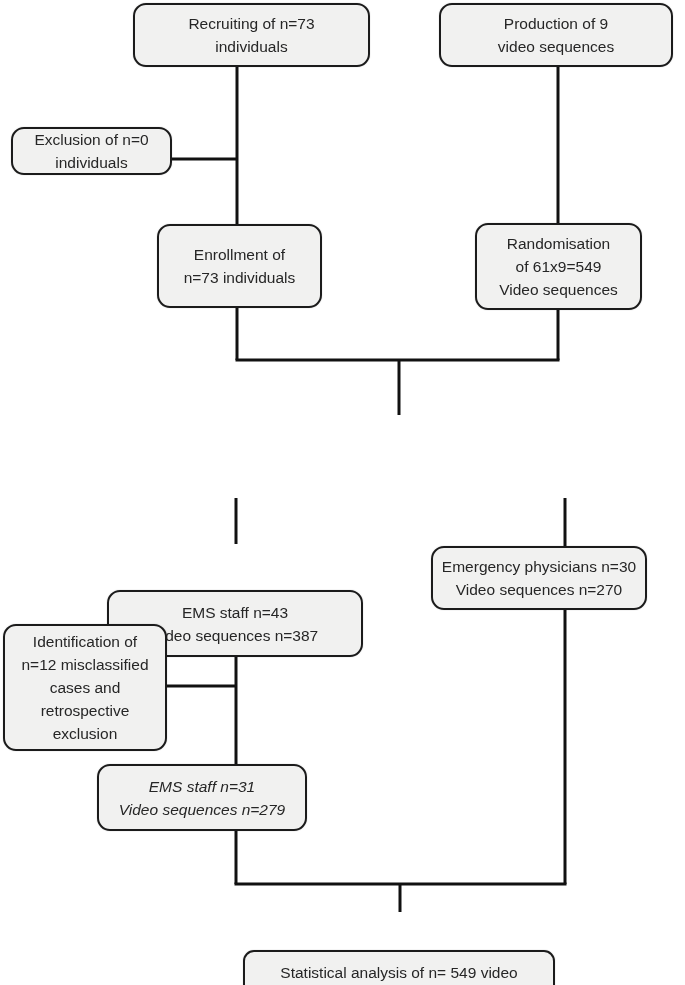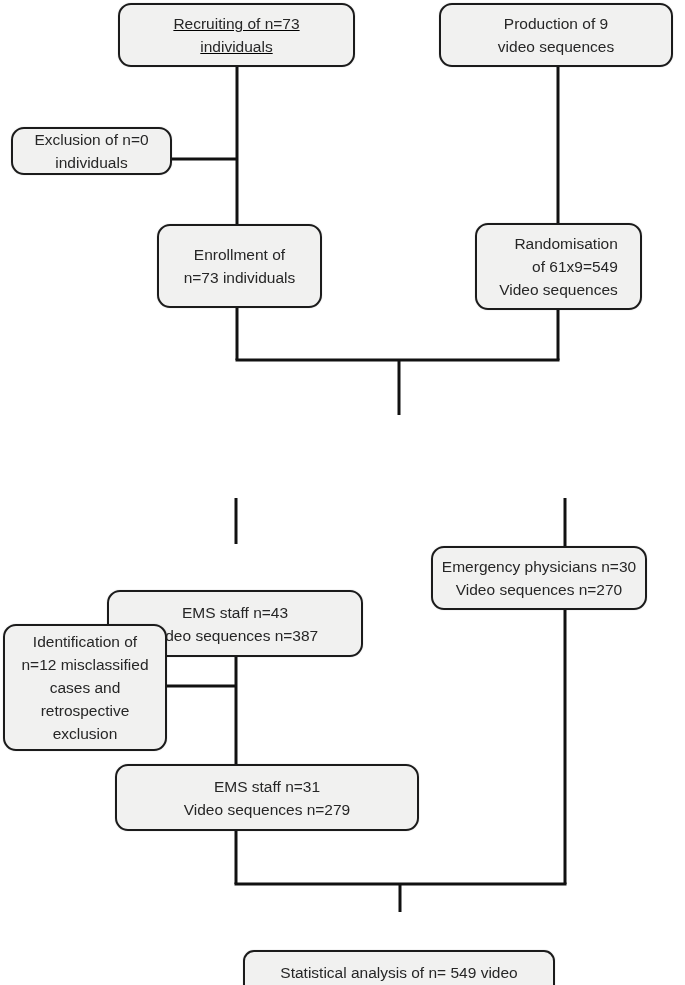--- a/index.html
+++ b/index.html
@@ -77,41 +77,41 @@
 
     <line x1="565" y1="608" x2="565" y2="884"></line>
 
     <line x1="236" y1="829" x2="236" y2="884"></line>
 
     <line x1="234.5" y1="884" x2="566.5" y2="884"></line>
 
     <line x1="400" y1="884" x2="400" y2="912"></line>
   </svg>
 
-  <div class="node" style="left:118px; top:3px; width:237px; height:64px;text-decoration:underline;">
+  <div class="node" style="left:133px; top:3px; width:237px; height:64px;">
     <span>Recruiting of n=73
 individuals</span>
   </div>
 
   <div class="node" style="left:439px; top:3px; width:234px; height:64px;">
     <span>Production of 9
 video sequences</span>
   </div>
 
   <div class="node" style="left:11px; top:127px; width:161px; height:48px;">
     <span>Exclusion of n=0
 individuals</span>
   </div>
 
   <div class="node" style="left:157px; top:224px; width:165px; height:84px;">
     <span>Enrollment of
 n=73 individuals</span>
   </div>
 
-  <div class="node" style="left:475px; top:223px; width:167px; height:87px;text-align:right;">
+  <div class="node" style="left:475px; top:223px; width:167px; height:87px;">
     <span>Randomisation
 of 61x9=549
 Video sequences</span>
   </div>
 
 
   <div class="node" style="left:107px; top:542px; width:256px; height:67px;margin-top:48px;">
     <span>EMS staff n=43
 Video sequences n=387</span>
   </div>
@@ -122,21 +122,21 @@
   </div>
 
   <div class="node" style="left:3px; top:624px; width:164px; height:127px;">
     <span>Identification of
 n=12 misclassified
 cases and
 retrospective
 exclusion</span>
   </div>
 
-  <div class="node" style="left:115px; top:764px; width:304px; height:67px;">
+  <div class="node" style="left:97px; top:764px; width:210px; height:67px;font-style:italic;">
     <span>EMS staff n=31
 Video sequences n=279</span>
   </div>
 
   <div class="node" style="left:243px; top:910px; width:312px; height:68px; border-radius:11px;margin-top:40px;">
     <span>Statistical analysis of n= 549 video
 sequences</span>
   </div>
 
 </div>

